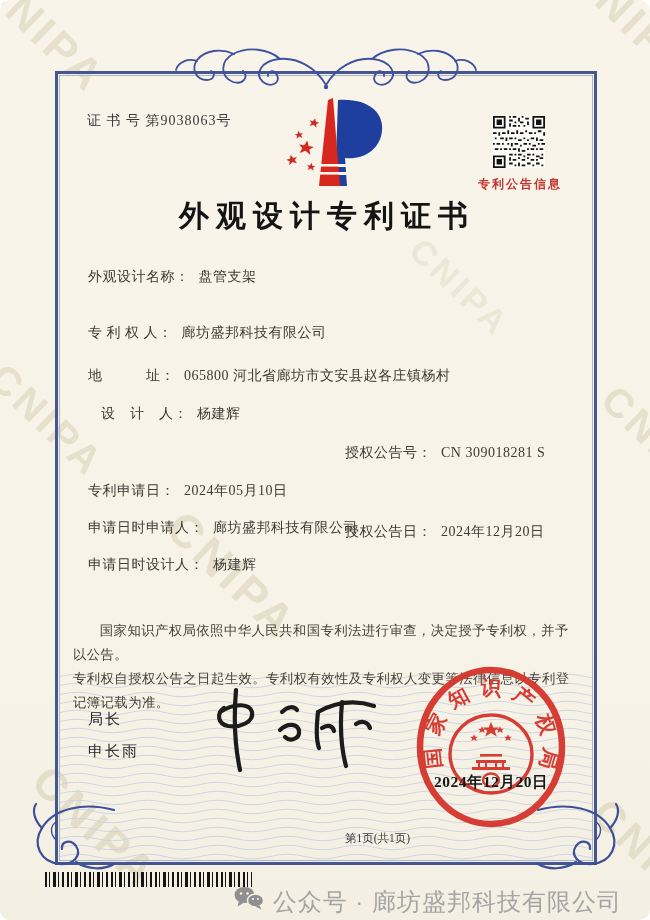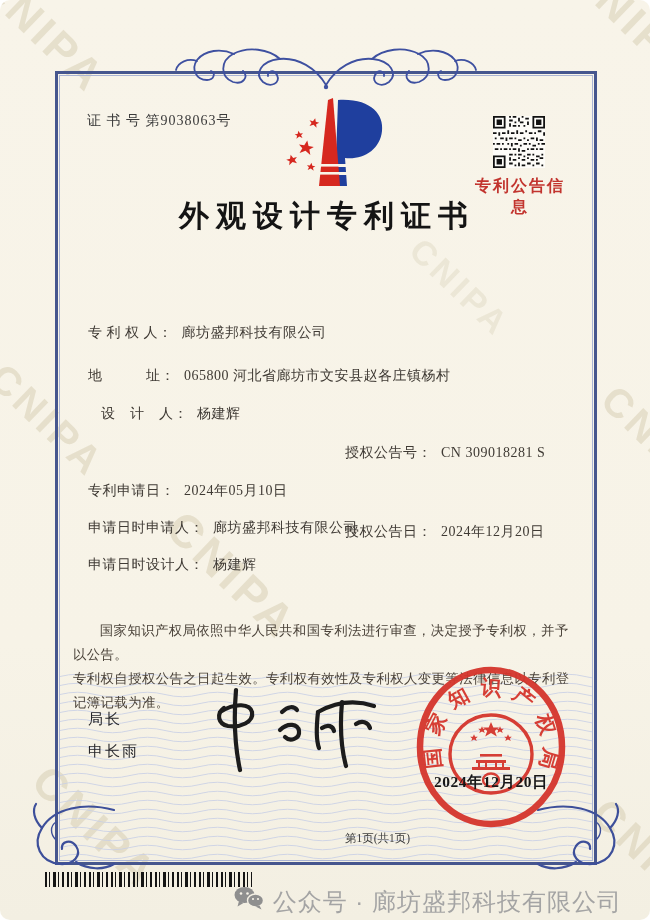--- a/index.html
+++ b/index.html
@@ -11,21 +11,21 @@
       font-weight:bold;color:rgba(197,185,150,.34);transform:rotate(44deg);
       letter-spacing:4px;pointer-events:none;white-space:nowrap;}
   #frame{left:55px;top:71px;width:542px;height:794px;border:3px solid #46568e;box-sizing:border-box;}
   #frame-inner{position:absolute;inset:1px;border:1px solid #aab4d4;}
   .row{position:absolute;left:88px;font-size:14px;color:#3f3a34;white-space:nowrap;letter-spacing:.5px;}
   .row .val{margin-left:9px;}
   .row2{left:345px;}
   #title{left:56px;top:196px;width:542px;text-align:center;font-size:30px;font-weight:bold;
          color:#141414;letter-spacing:7px;}
   #cert-no{left:87px;top:112px;font-size:14px;color:#3a3a3a;letter-spacing:1px;}
-  #qr-caption{left:474px;top:176px;width:92px;text-align:center;font-size:16px;
+  #qr-caption{left:474px;top:176px;width:92px;text-align:center;font-size:12px;
               color:#c2342e;letter-spacing:2px;font-weight:bold;}
   #statement{left:73px;top:619px;width:506px;font-size:13.4px;line-height:24px;color:#4a4239;letter-spacing:.4px;}
   #statement .l1{text-indent:2em;}
   .sigtxt{font-family:"Liberation Sans","DejaVu Sans",sans-serif;font-weight:normal;
           font-size:15px;color:#26262a;letter-spacing:2px;}
   #seal-date{left:409px;top:772px;width:164px;text-align:center;font-size:15.5px;
              font-weight:bold;color:#171717;letter-spacing:.5px;}
   #page-num{left:55px;top:831px;width:645px;text-align:center;font-size:11.5px;color:#3c3c3c;}
   #barcode{left:45px;top:872px;width:207px;height:15px;
     background:repeating-linear-gradient(90deg,#151515 0 2px,transparent 2px 4px,#151515 4px 5px,
@@ -121,20 +121,23 @@
       <path fill-rule="evenodd" d="M0,0h7v7h-7z M1,1h5v5h-5z M2,2h3v3h-3z"></path>
       <path fill-rule="evenodd" d="M22,0h7v7h-7z M23,1h5v5h-5z M24,2h3v3h-3z"></path>
       <path fill-rule="evenodd" d="M0,22h7v7h-7z M1,23h5v5h-5z M2,24h3v3h-3z"></path>
       <path d="M9,0h1v1h-1z M11,0h2v1h-2z M14,1h1v2h-1z M16,0h1v1h-1z M18,1h2v1h-2z M9,2h2v1h-2z M12,3h1v1h-1z M15,3h2v1h-2z M19,3h1v2h-1z M9,4h1v2h-1z M11,5h2v1h-2z M14,5h1v1h-1z M17,5h1v1h-1z M0,9h2v1h-2z M3,9h1v2h-1z M5,9h2v1h-2z M8,8h1v2h-1z M10,9h2v1h-2z M13,8h1v2h-1z M15,9h2v1h-2z M18,8h1v1h-1z M20,9h2v1h-2z M23,9h1v1h-1z M25,8h2v1h-2z M28,9h1v2h-1z M1,12h1v1h-1z M4,12h2v1h-2z M7,12h1v2h-1z M9,12h2v1h-2z M12,12h1v1h-1z M14,13h2v1h-2z M17,12h1v1h-1z M19,13h1v1h-1z M21,12h2v1h-2z M24,12h1v2h-1z M26,13h2v1h-2z M0,15h1v1h-1z M2,15h2v1h-2z M5,15h1v1h-1z M8,15h1v1h-1z M10,15h1v2h-1z M12,15h2v1h-2z M15,16h1v1h-1z M17,15h2v1h-2z M20,15h1v1h-1z M22,16h2v1h-2z M25,15h1v1h-1z M27,15h2v1h-2z M1,18h2v1h-2z M4,18h1v1h-1z M6,18h2v1h-2z M9,18h1v1h-1z M11,18h2v1h-2z M14,18h1v2h-1z M16,19h2v1h-2z M19,18h1v1h-1z M21,18h2v1h-2z M24,18h1v1h-1z M26,18h2v1h-2z M9,21h2v1h-2z M12,21h1v1h-1z M14,21h2v1h-2z M17,22h1v1h-1z M19,21h2v1h-2z M22,21h1v1h-1z M24,22h2v1h-2z M27,21h1v1h-1z M9,23h1v2h-1z M11,24h2v1h-2z M14,23h1v1h-1z M16,24h2v1h-2z M19,23h1v1h-1z M21,24h2v1h-2z M24,24h1v1h-1z M26,23h2v1h-2z M9,26h2v1h-2z M12,27h1v1h-1z M14,26h1v2h-1z M16,27h2v1h-2z M19,26h2v1h-2z M22,27h1v1h-1z M24,26h2v1h-2z M27,27h1v1h-1z"></path>
     </g>
   </svg>
   <div class="abs" id="qr-caption">专利公告信息</div>
 
   <div class="abs" id="title">外观设计专利证书</div>
 
+  <div class="row" style="top:268px;">
+    <span>外观设计名称：</span><span class="val">盘管支架</span>
+  </div>
   <div class="row" style="top:324px;">
     <span>专 利 权 人：</span><span class="val">廊坊盛邦科技有限公司</span>
   </div>
   <div class="row" style="top:367px;">
     <span>地　　　址：</span><span class="val">065800 河北省廊坊市文安县赵各庄镇杨村</span>
   </div>
   <div class="row" style="top:405px;margin-left:13px;">
     <span>设　计　人：</span><span class="val">杨建辉</span>
   </div>
   <div class="row row2" style="top:444px;">

